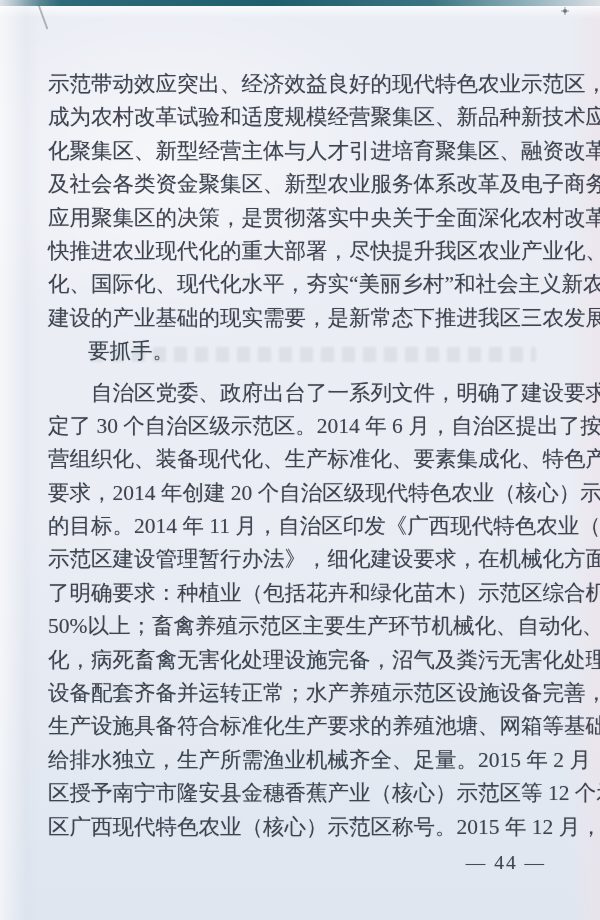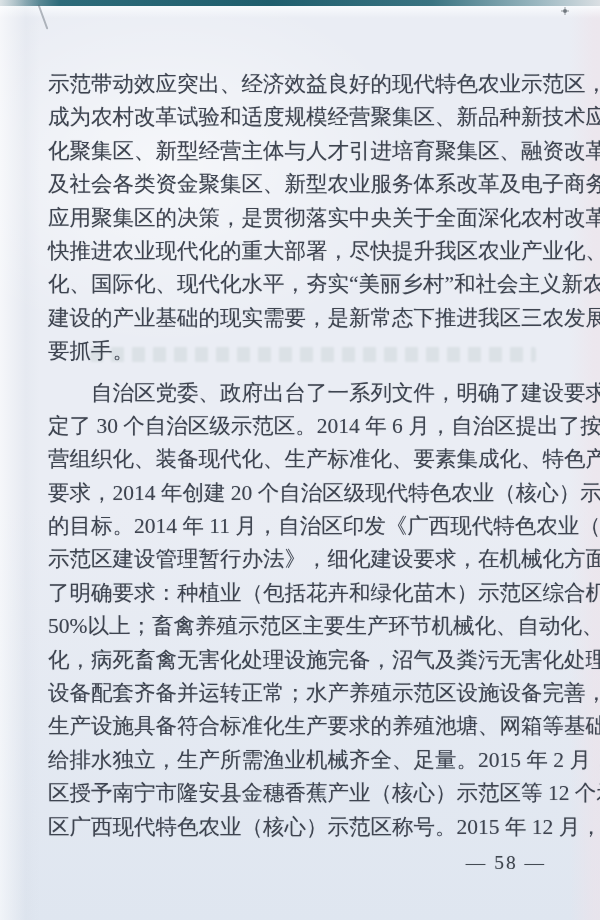--- a/index.html
+++ b/index.html
@@ -49,21 +49,21 @@
     font-size:21.5px;
     text-shadow:0 0 1px rgba(64,72,84,.35);
   }
   .para{margin:0;}
   .para-2{margin-top:8px;}
   .line{
     height:33.4px;line-height:33.4px;
     text-align:justify;text-align-last:justify;
     white-space:nowrap;
   }
-  .line.last{text-align-last:left;}
+  .line.last{text-align-last:left;margin-left:40px;}
   .line.indent{text-indent:2em;}
   .page-number{
     position:absolute;top:852px;right:54px;
     font-size:19.5px;color:#3f454e;letter-spacing:2px;
     text-shadow:0 0 1px rgba(64,72,84,.3);
   }
 </style>
 </head>
 <body>
 
@@ -98,14 +98,14 @@
       <div class="line">50%以上；畜禽养殖示范区主要生产环节机械化、自动化、信息</div>
       <div class="line">化，病死畜禽无害化处理设施完备，沼气及粪污无害化处理设施</div>
       <div class="line">设备配套齐备并运转正常；水产养殖示范区设施设备完善，……</div>
       <div class="line">生产设施具备符合标准化生产要求的养殖池塘、网箱等基础设施，</div>
       <div class="line">给排水独立，生产所需渔业机械齐全、足量。2015 年 2 月，自治</div>
       <div class="line">区授予南宁市隆安县金穗香蕉产业（核心）示范区等 12 个示范</div>
       <div class="line">区广西现代特色农业（核心）示范区称号。2015 年 12 月，自治</div>
     </div>
   </div>
 
-  <div class="page-number">— 58 —</div>
+  <div class="page-number">— 44 —</div>
 </div>
 
 </body></html>

